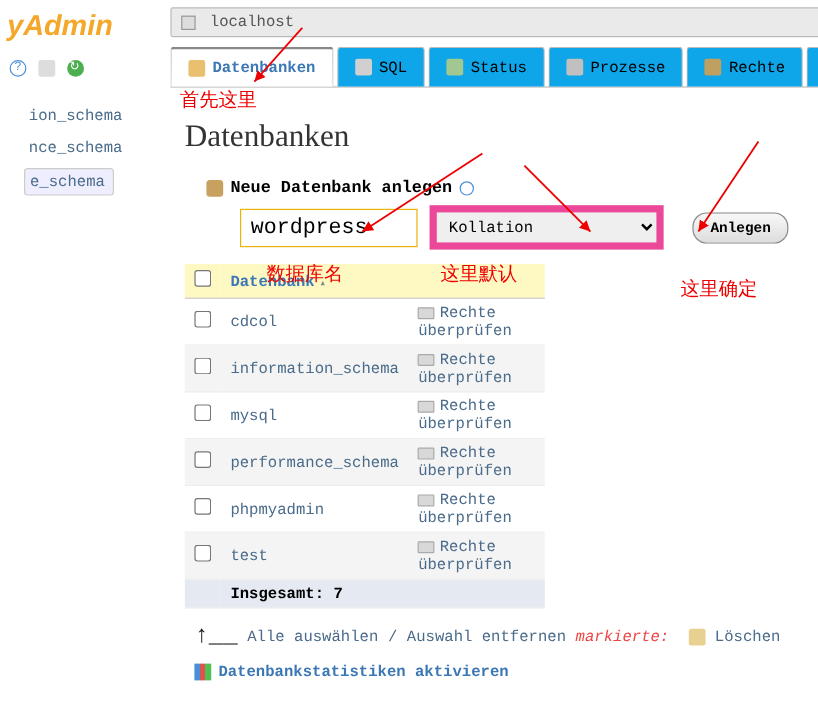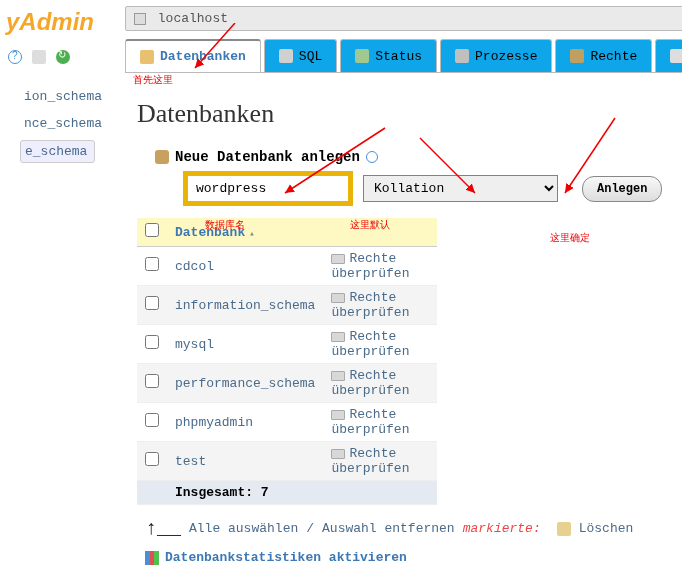--- a/index.html
+++ b/index.html
@@ -1,17 +1,17 @@
 <!DOCTYPE html>
 <html><head>
 <meta charset="utf-8">
 <style>
 * { box-sizing: border-box; margin: 0; padding: 0; }
 body { font-family: Verdana, Arial, sans-serif; font-size: 12px; background: #fff; width: 682px; height: 585px; overflow: hidden; }
-.wrap { display: flex; height: 100%; }
+.wrap { display: flex; height: 100%; gap: 17px; }
 .sidebar { width: 115px; padding: 8px 6px; background: #fff; }
 .logo { font-family: Arial, sans-serif; font-size: 24px; font-weight: bold; color: #f4a728; font-style: italic; margin-bottom: 14px; }
 .side-icons { display: flex; gap: 10px; margin: 8px 0 22px 2px; }
 .side-icons span { width: 14px; height: 14px; display: inline-block; }
 .qicon { border: 1.5px solid #4a90d9; border-radius: 50%; position: relative; }
 .qicon:after { content: "?"; color: #4a90d9; font-size: 10px; position: absolute; top: -1px; left: 3px; }
 .picon { background: #ddd; border-radius: 2px; }
 .ricon { background: #4caf50; border-radius: 50%; position: relative; }
 .ricon:after { content: "↻"; color: #fff; font-size: 10px; position: absolute; top: -1px; left: 2px; }
 .side-links div { font-family: "Courier New", monospace; font-size: 13px; color: #4a6b8a; margin: 6px 14px; padding: 3px 4px; cursor: pointer; }
@@ -23,29 +23,29 @@
 .tab { padding: 8px 14px; background: #0ea5e9; border: 1px solid #bbb; border-bottom: none; margin-right: 3px; font-family: "Courier New", monospace; font-size: 13px; cursor: pointer; display: flex; align-items: center; gap: 6px; border-radius: 3px 3px 0 0; }
 .tab.active { background: #fff; border-top: 2px solid #888; }
 .tab.active .tlabel { color: #3c78b5; font-weight: bold; }
 .tab .ticon { width: 14px; height: 14px; display: inline-block; background: #ddd; border-radius: 2px; }
 .tab-db .ticon { background: #e8c070; }
 .tab-sql .ticon { background: #d0d0d0; }
 .tab-status .ticon { background: #a0c890; }
 .tab-proc .ticon { background: #c0c0c0; }
 .tab-rights .ticon { background: #c0a060; }
 .content { padding: 8px 12px; position: relative; }
-.anno { position: absolute; color: #e00; font-size: 10px; font-family: SimSun, Arial; pointer-events: none; }
+.anno { position: absolute; color: #e00; font-size: 16px; font-family: SimSun, Arial; pointer-events: none; }
 h2 { font-family: Georgia, serif; font-size: 26px; font-weight: normal; color: #333; margin: 18px 0 20px; }
 .newdb { margin-left: 18px; }
 .newdb-header { font-family: "Courier New", monospace; font-size: 14px; font-weight: bold; margin-bottom: 6px; display: flex; align-items: center; gap: 6px; }
 .newdb-header .nicon { width: 14px; height: 14px; background: #c8a060; border-radius: 3px; display: inline-block; }
 .newdb-header .hicon { width: 12px; height: 12px; border: 1px solid #4a90d9; border-radius: 50%; display: inline-block; }
 .newdb-form { display: flex; gap: 10px; align-items: center; margin: 6px 0 6px 28px; }
-.newdb-form input { font-family: "Courier New", monospace; font-size: 13px; padding: 5px 8px; border: 5px solid #eab308; width: 170px; }
-.newdb-form select { font-family: "Courier New", monospace; font-size: 13px; padding: 4px 6px; border: 1px solid #ec4899; width: 195px; }
+.newdb-form input { font-family: "Courier New", monospace; font-size: 18px; padding: 5px 8px; border: 1px solid #eab308; width: 148px; }
+.newdb-form select { font-family: "Courier New", monospace; font-size: 13px; padding: 4px 6px; border: 6px solid #ec4899; width: 195px; }
 .newdb-form button { font-family: Liberation Mono, monospace; font-size: 12px; font-weight: bold; padding: 5px 14px; background: linear-gradient(#f8f8f8, #ddd); border: 1px solid #888; border-radius: 12px; cursor: pointer; margin-left: 14px; }
 .dbtable { width: 300px; margin-top: 12px; border-collapse: collapse; }
 .dbtable th { text-align: left; padding: 5px 8px; font-family: "Courier New", monospace; font-size: 13px; font-weight: bold; color: #3c78b5; border-bottom: 1px solid #ccc; background: #fef9c3; }
 .dbtable th .sort { font-size: 9px; color: #888; margin-left: 4px; }
 .dbtable td { padding: 4px 8px; font-family: "Courier New", monospace; font-size: 13px; border-bottom: 1px solid #eee; }
 .dbtable tr:nth-child(even) td { background: #f4f4f4; }
 .dbtable .cb { width: 22px; }
 .dbtable input[type=checkbox] { width: 14px; height: 14px; }
 .dbtable .dbn { color: #4a6b8a; font-family: "Courier New", monospace; }
 .dbtable .rights { color: #4a6b8a; }

